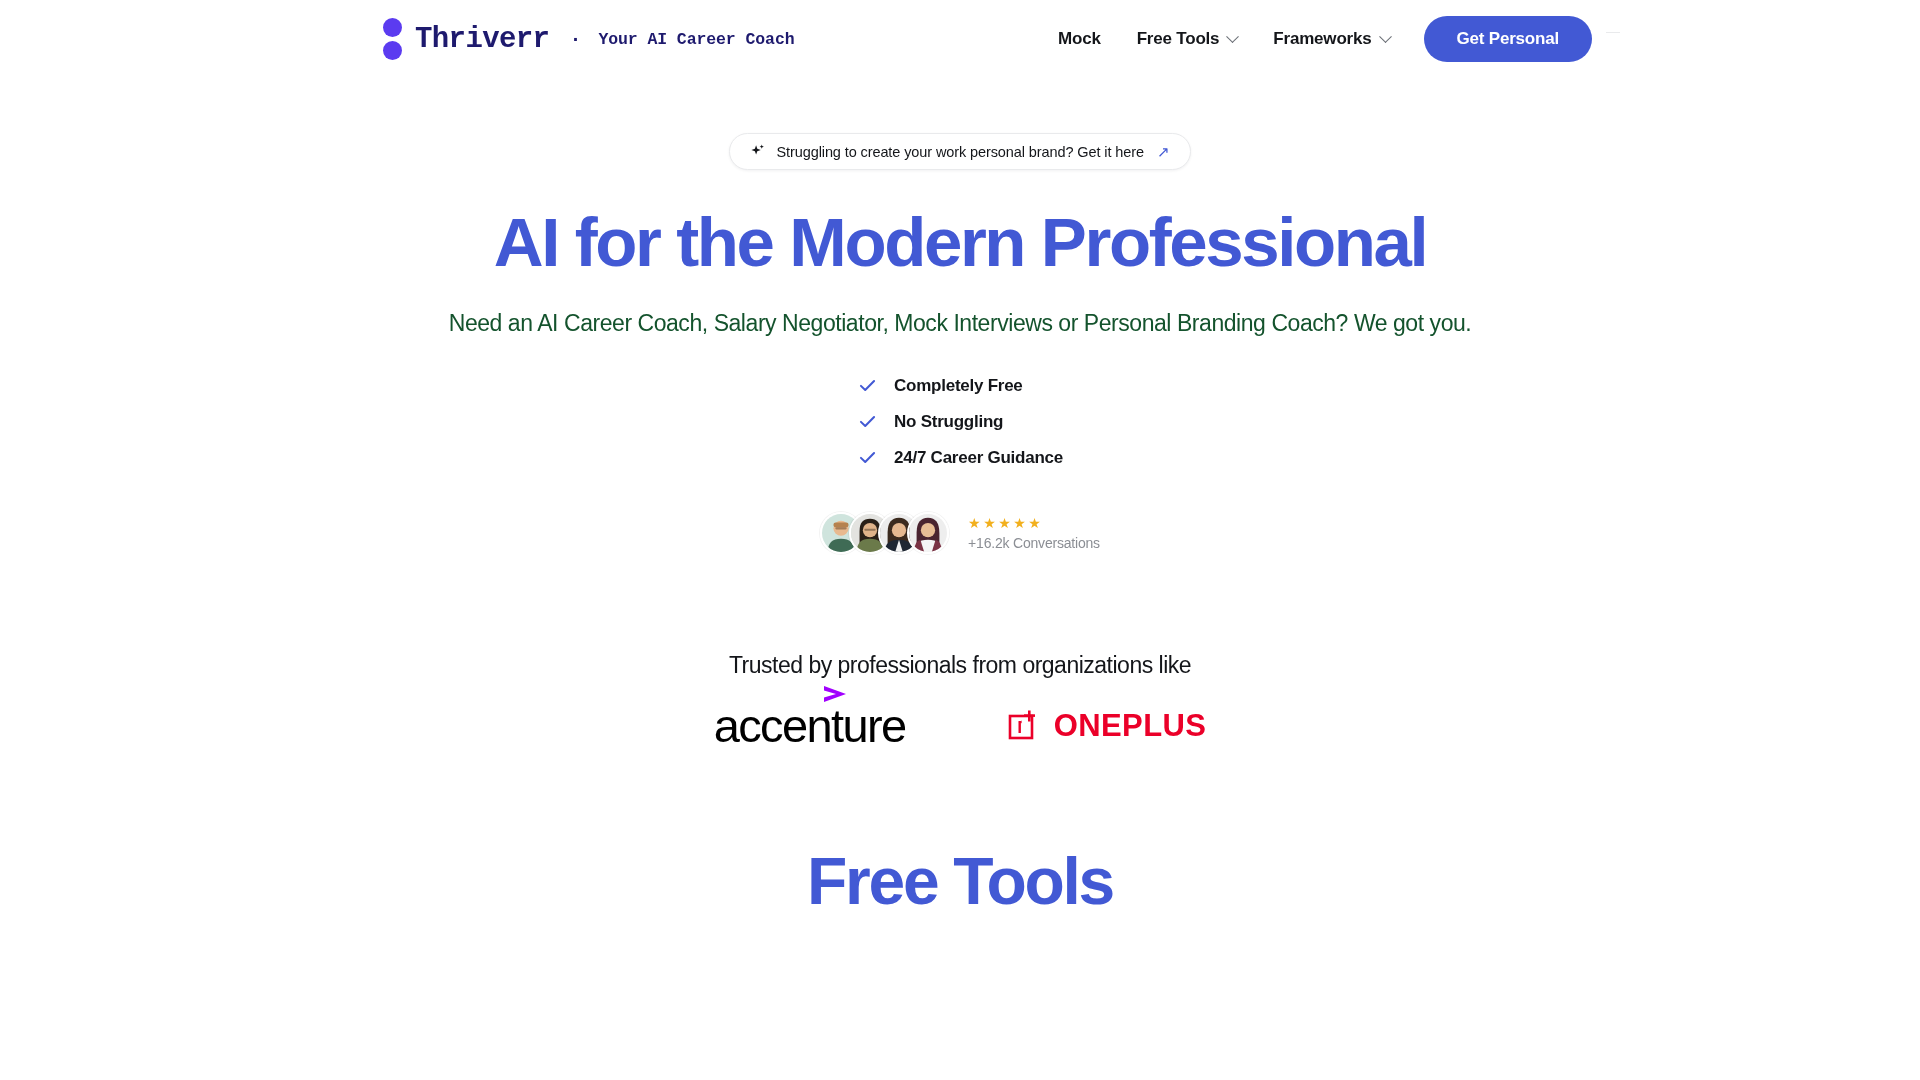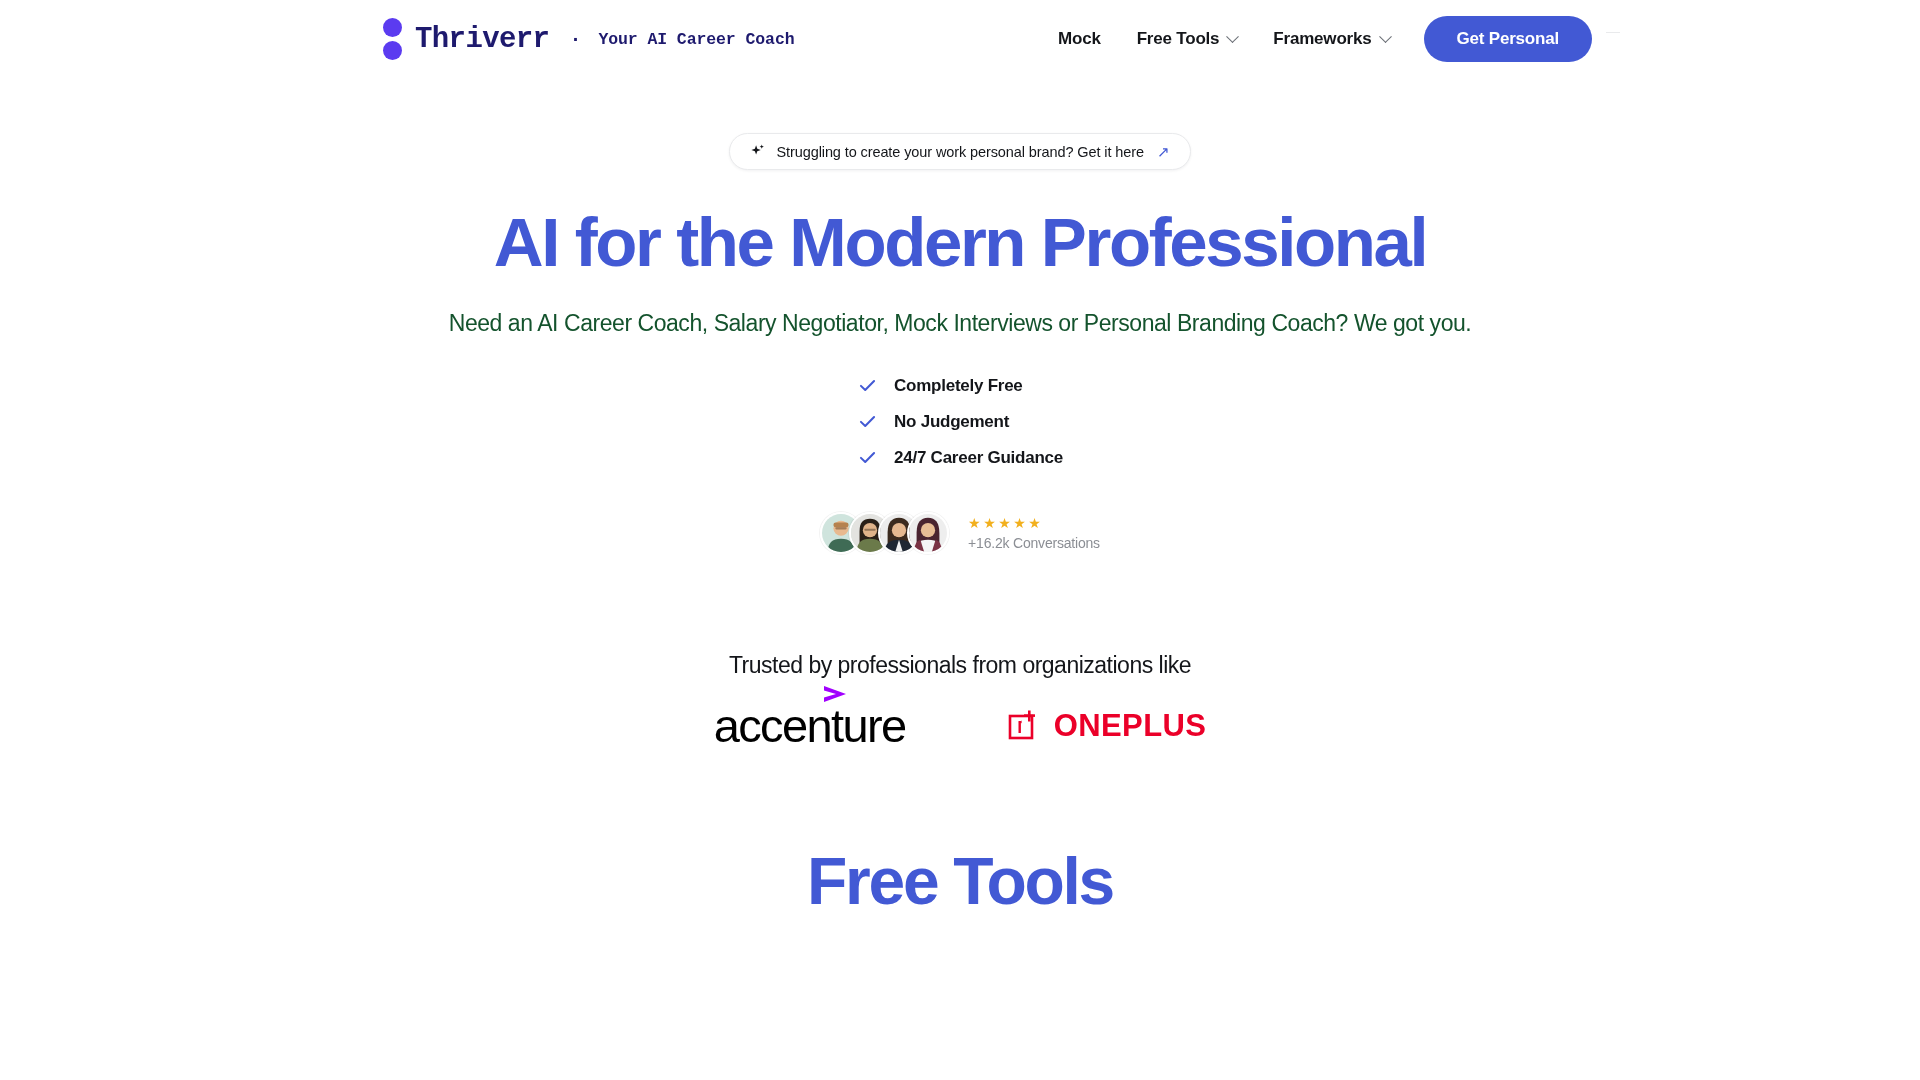--- a/index.html
+++ b/index.html
@@ -401,21 +401,21 @@
       </span>
       <span class="feature-label">Completely Free</span>
     </div>
 
     <div class="feature-row">
       <span class="check-icon">
         <svg width="21" height="21" viewBox="0 0 24 24" fill="none" aria-hidden="true">
           <path d="M4.5 12.4 L9.4 17.2 L19.5 6.8" stroke="#4259D4" stroke-width="2.3" stroke-linecap="round" stroke-linejoin="round"></path>
         </svg>
       </span>
-      <span class="feature-label">No Judgement</span>
+      <span class="feature-label">No Struggling</span>
     </div>
 
     <div class="feature-row">
       <span class="check-icon">
         <svg width="21" height="21" viewBox="0 0 24 24" fill="none" aria-hidden="true">
           <path d="M4.5 12.4 L9.4 17.2 L19.5 6.8" stroke="#4259D4" stroke-width="2.3" stroke-linecap="round" stroke-linejoin="round"></path>
         </svg>
       </span>
       <span class="feature-label">24/7 Career Guidance</span>
     </div>

